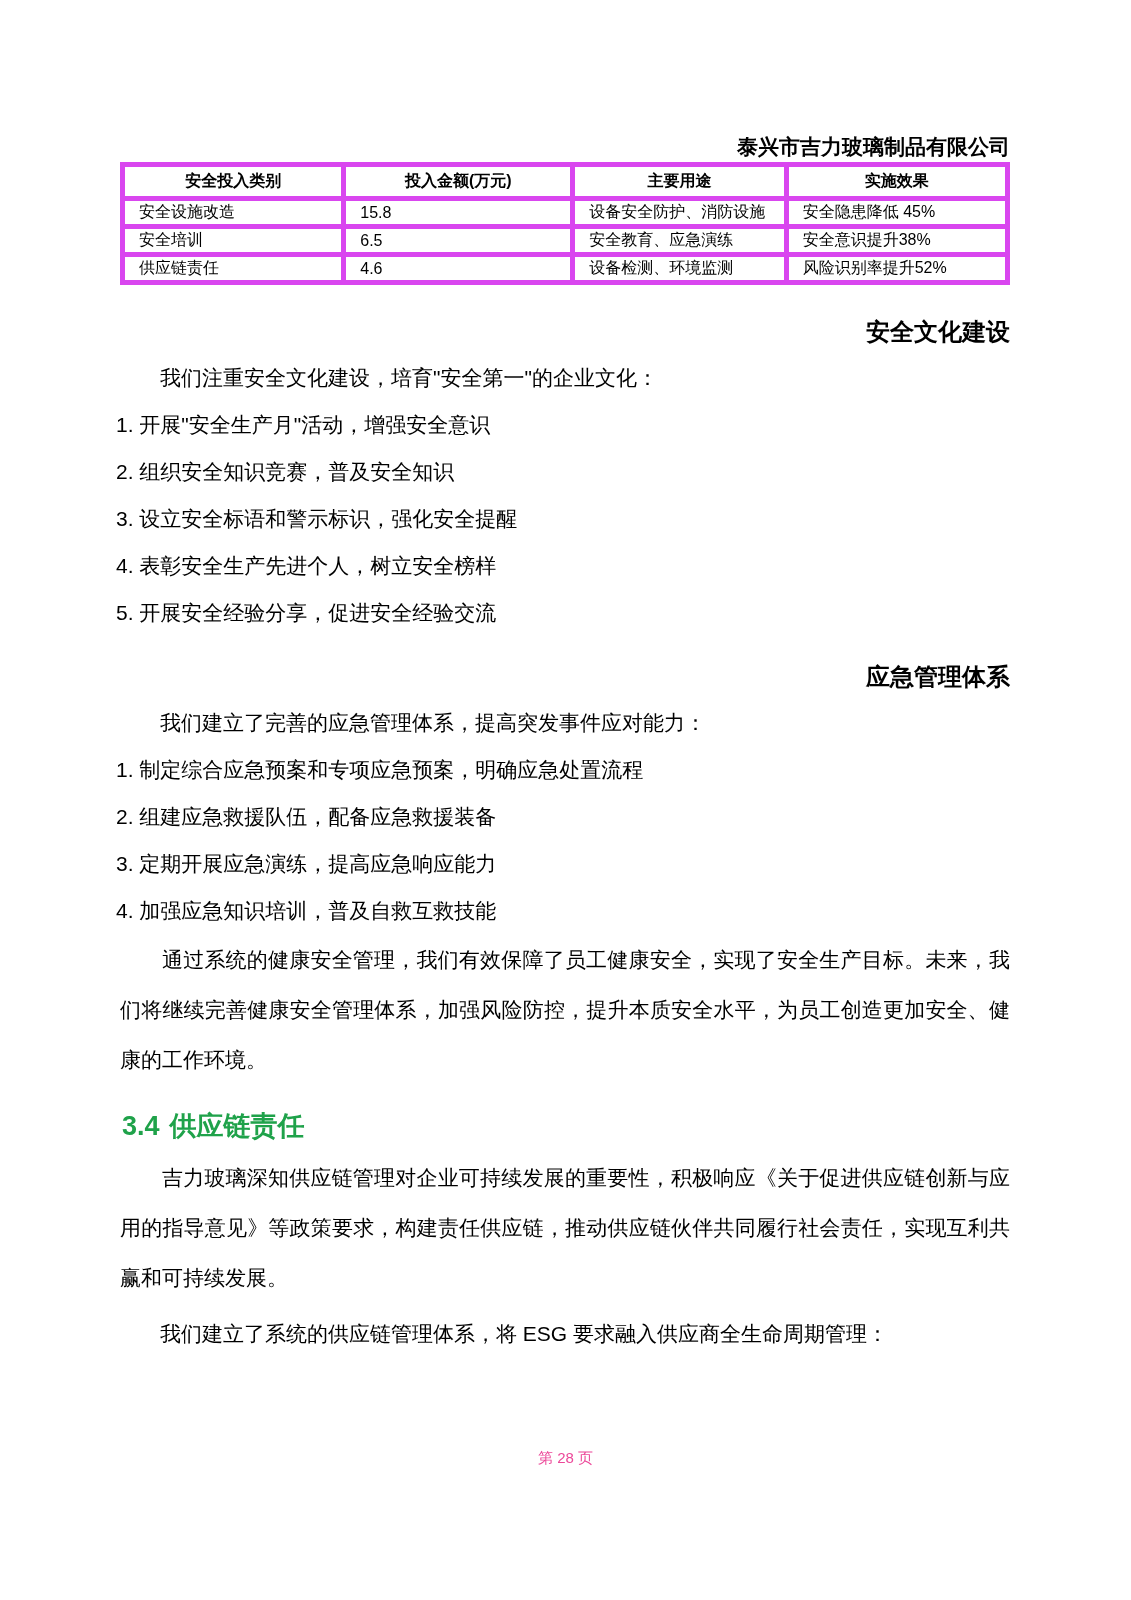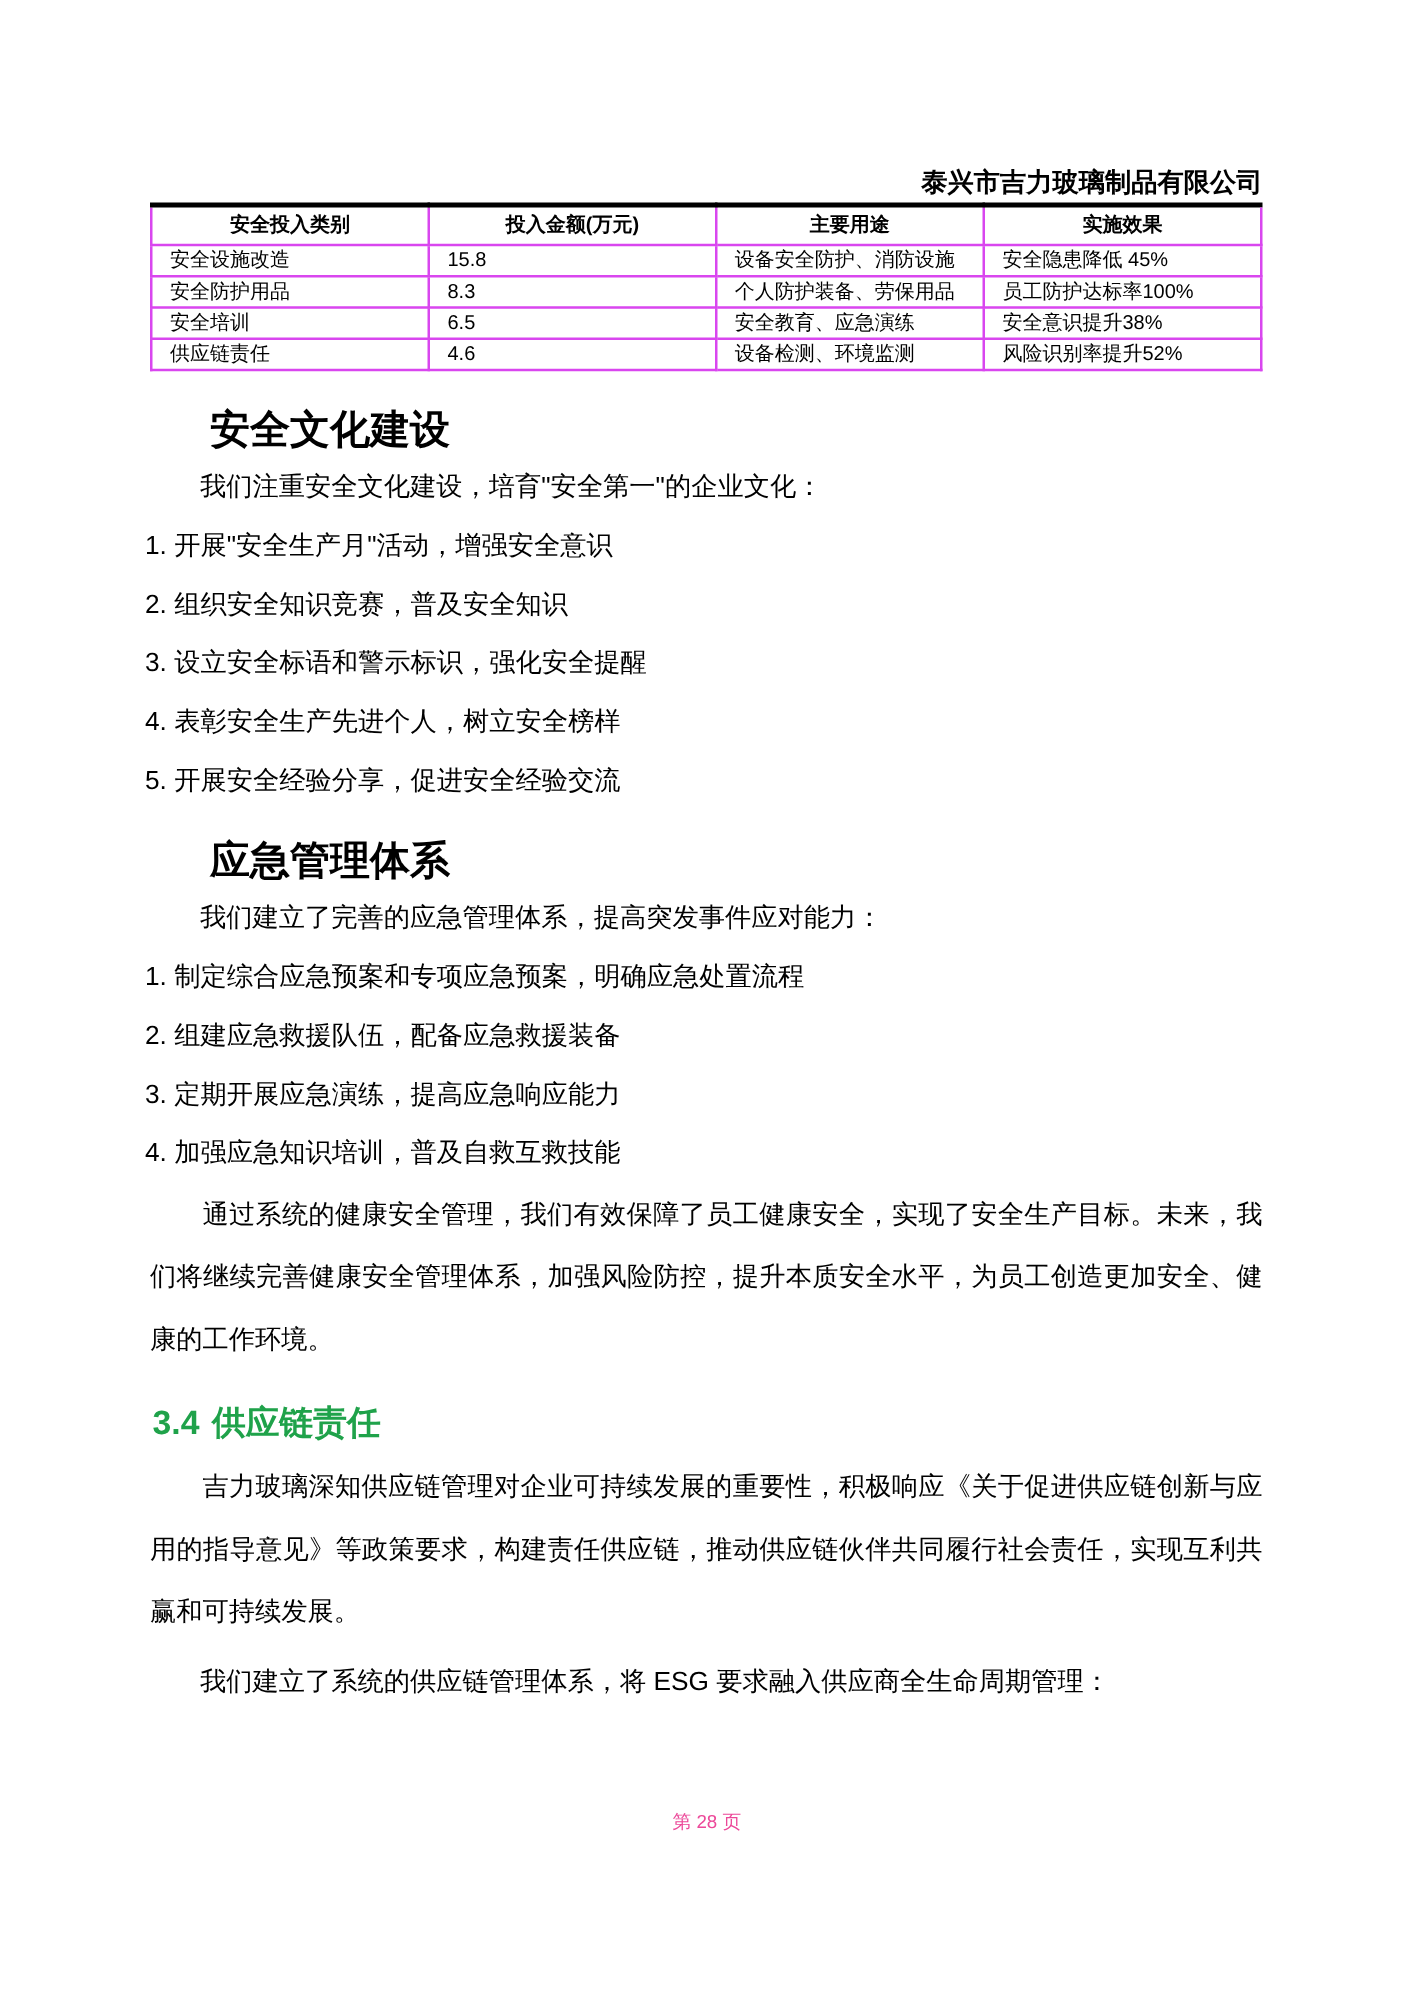--- a/index.html
+++ b/index.html
@@ -24,34 +24,35 @@
   table.inv-table {
     width:100%;
     border-collapse:collapse;
     table-layout:fixed;
     margin-top:4px;
     border-top:4px solid #000;
     border-bottom:2px solid #000;
     font-size:16px;
   }
   table.inv-table th, table.inv-table td {
-    border:2px solid #d946ef;
+    border:5px solid #d946ef;
     vertical-align:middle;
     padding:0 14px;
     overflow:hidden;
     white-space:nowrap;
   }
   table.inv-table th { height:29px; font-weight:bold; }
   table.inv-table td { height:23px; font-weight:normal; }
 
   .section-heading {
-    font-size:32px;
+    font-size:24px;
     font-weight:bold;
     line-height:31px;
     margin:34px 0 0 48px;
+    text-align:right;
   }
   .section-heading.first { margin-top:31px; }
 
   .intro {
     font-size:21px;
     line-height:29px;
     margin:16px 0 0 0;
     text-indent:40px;
   }
 
@@ -108,26 +109,20 @@
         </tr>
       </thead>
       <tbody>
         <tr>
           <td>安全设施改造</td>
           <td>15.8</td>
           <td>设备安全防护、消防设施</td>
           <td>安全隐患降低 45%</td>
         </tr>
         <tr>
-          <td>安全防护用品</td>
-          <td>8.3</td>
-          <td>个人防护装备、劳保用品</td>
-          <td>员工防护达标率100%</td>
-        </tr>
-        <tr>
           <td>安全培训</td>
           <td>6.5</td>
           <td>安全教育、应急演练</td>
           <td>安全意识提升38%</td>
         </tr>
         <tr>
           <td>供应链责任</td>
           <td>4.6</td>
           <td>设备检测、环境监测</td>
           <td>风险识别率提升52%</td>

